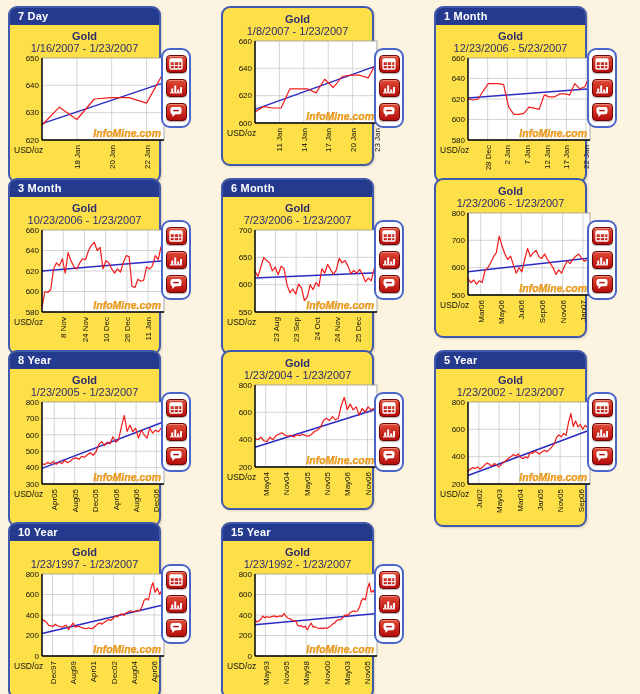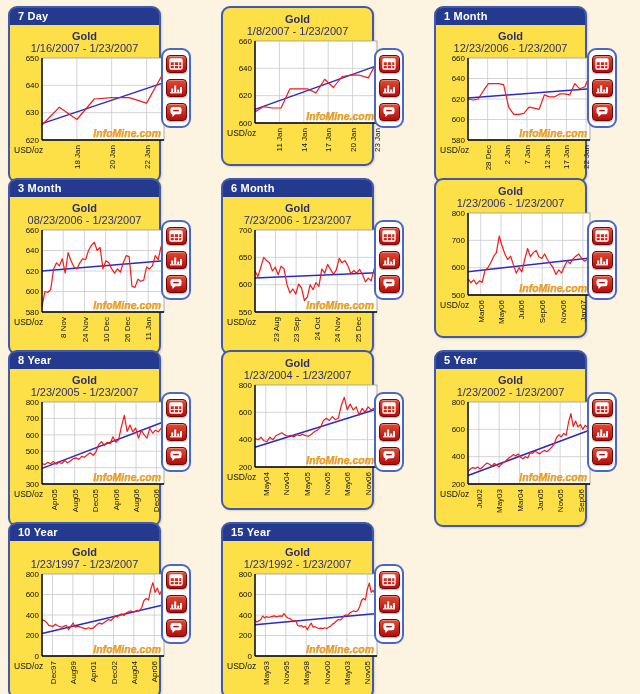--- a/index.html
+++ b/index.html
@@ -192,21 +192,21 @@
     </div>
   </div>
 
   <div class="cell">
     <div class="card">
       <div class="card-header">
         <span class="period">1 Month</span>
       </div>
       <div class="card-body">
         <div class="chart-title">Gold</div>
-        <div class="chart-range">12/23/2006 - 1/23/2007</div>
+        <div class="chart-range">12/23/2006 - 5/23/2007</div>
         <svg class="chart-svg" viewBox="0 0 158 121" width="158" height="121">
             <rect x="30" y="4" width="122" height="82" fill="#fff" stroke="#999" stroke-width="0.8"></rect>
             <line x1="49.641999999999996" y1="4" x2="49.641999999999996" y2="86" stroke="#c9c9c9" stroke-width="0.8"></line>
             <line x1="69.406" y1="4" x2="69.406" y2="86" stroke="#c9c9c9" stroke-width="0.8"></line>
             <line x1="89.048" y1="4" x2="89.048" y2="86" stroke="#c9c9c9" stroke-width="0.8"></line>
             <line x1="108.69" y1="4" x2="108.69" y2="86" stroke="#c9c9c9" stroke-width="0.8"></line>
             <line x1="128.332" y1="4" x2="128.332" y2="86" stroke="#c9c9c9" stroke-width="0.8"></line>
             <line x1="148.096" y1="4" x2="148.096" y2="86" stroke="#c9c9c9" stroke-width="0.8"></line>
             <text x="27" y="88.8" text-anchor="end" font-size="8" fill="#111">580</text>
             <line x1="30" y1="65.5" x2="152" y2="65.5" stroke="#c9c9c9" stroke-width="0.8"></line>
@@ -260,21 +260,21 @@
     </div>
   </div>
 
   <div class="cell">
     <div class="card">
       <div class="card-header">
         <span class="period">3 Month</span>
       </div>
       <div class="card-body">
         <div class="chart-title">Gold</div>
-        <div class="chart-range">08/23/2006 - 1/23/2007</div>
+        <div class="chart-range">10/23/2006 - 1/23/2007</div>
         <svg class="chart-svg" viewBox="0 0 158 121" width="158" height="121">
             <rect x="30" y="4" width="122" height="82" fill="#fff" stroke="#999" stroke-width="0.8"></rect>
             <line x1="51.227999999999994" y1="4" x2="51.227999999999994" y2="86" stroke="#c9c9c9" stroke-width="0.8"></line>
             <line x1="72.45599999999999" y1="4" x2="72.45599999999999" y2="86" stroke="#c9c9c9" stroke-width="0.8"></line>
             <line x1="93.684" y1="4" x2="93.684" y2="86" stroke="#c9c9c9" stroke-width="0.8"></line>
             <line x1="114.91199999999999" y1="4" x2="114.91199999999999" y2="86" stroke="#c9c9c9" stroke-width="0.8"></line>
             <line x1="136.14" y1="4" x2="136.14" y2="86" stroke="#c9c9c9" stroke-width="0.8"></line>
             <text x="27" y="88.8" text-anchor="end" font-size="8" fill="#111">580</text>
             <line x1="30" y1="65.5" x2="152" y2="65.5" stroke="#c9c9c9" stroke-width="0.8"></line>
             <text x="27" y="68.3" text-anchor="end" font-size="8" fill="#111">600</text>

